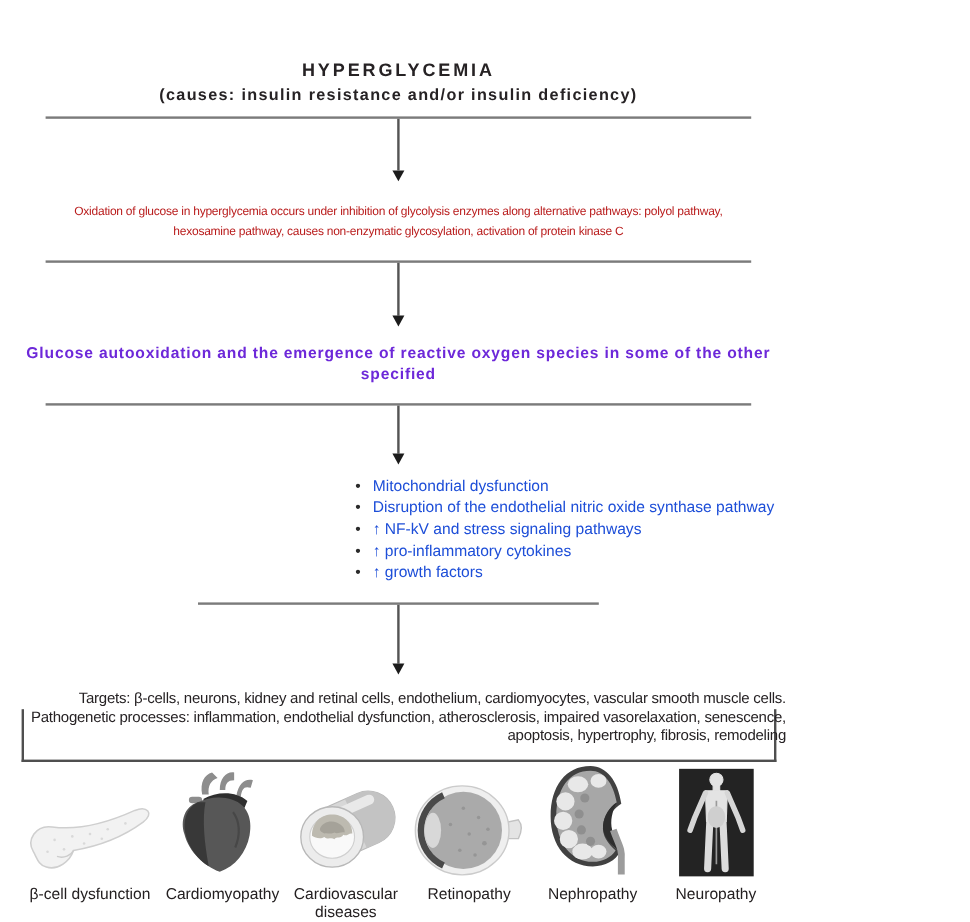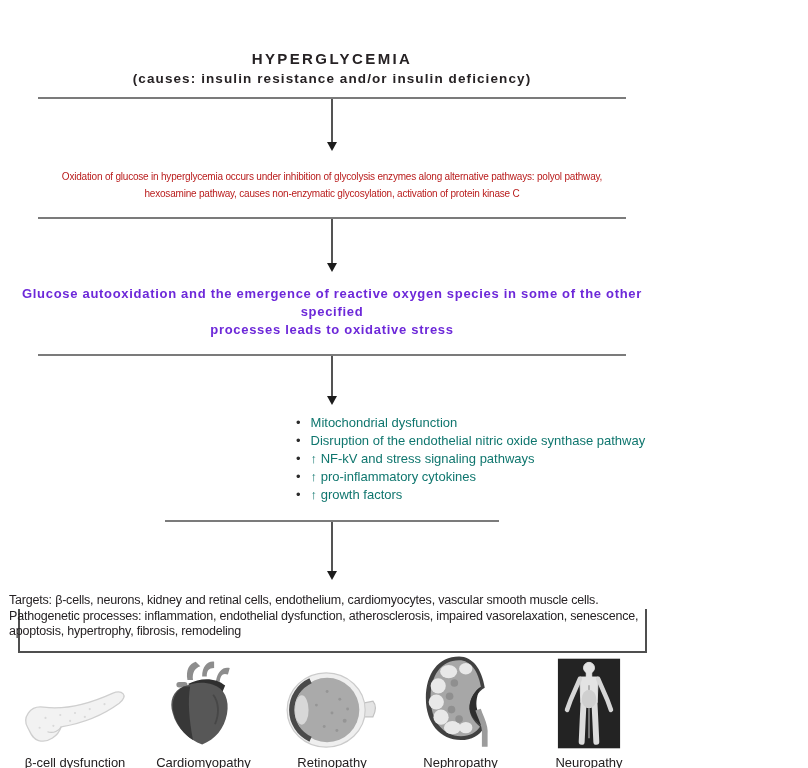--- a/index.html
+++ b/index.html
@@ -24,26 +24,26 @@
   .arrow.a1 .stem { height:43px; }
   .arrow.a2 .stem { height:44px; }
   .arrow.a3 .stem { height:40px; }
   .arrow.a4 .stem { height:49px; }
 
   
   .tb { text-align:center; font-size:10px; line-height:17px; letter-spacing:-0.2px; color:#b91c1c; }
   .tb.bold { font-size:13px; font-weight:bold; letter-spacing:0.7px; line-height:18px; color:#6d28d9; }
 
   
-  .bullets { list-style:none; margin:9px 0 0 296px; font-size:13px; line-height:18px; color:#0f766e; }
+  .bullets { list-style:none; margin:9px 0 0 296px; font-size:13px; line-height:18px; color:#1d4ed8; }
   .bullets li { display:flex; align-items:baseline; }
   .bullets li::before { content:"\2022"; margin-right:10px; font-size:13px; color:#2b2b2b; }
 
   
-  .targets { position:relative; margin:13px 9px 0 9px; text-align:left; font-size:12.5px; line-height:15.5px; letter-spacing:-0.2px; }
+  .targets { position:relative; margin:13px 9px 0 9px; text-align:right; font-size:12.5px; line-height:15.5px; letter-spacing:-0.2px; }
   .targets .bracket { position:absolute; left:9px; right:8px; top:16px; height:44px;
       border-left:2px solid #4f4f4f; border-right:2px solid #4f4f4f; border-bottom:2px solid #4f4f4f; }
   .targets .tl { position:relative; z-index:1; }
 
   
   .outcomes { display:flex; justify-content:space-between; padding:0 16px; margin-top:14px; }
   .outcome { width:118px; display:flex; flex-direction:column; align-items:center; }
   .icon-box { height:96px; display:flex; align-items:flex-end; justify-content:center; }
   .outcome .label { margin-top:5px; font-size:13px; line-height:15px; text-align:center; max-width:104px; color:#242021; }
 </style>
@@ -71,21 +71,20 @@
 
   <div class="hline wide mt15"></div>
 
   <div class="arrow a2">
     <div class="stem"></div>
     <div class="head"></div>
   </div>
 
   <div class="tb bold mt13">
     <div>Glucose autooxidation and the emergence of reactive oxygen species in some of the other specified</div>
-    <div>processes leads to oxidative stress</div>
   </div>
 
   <div class="hline wide mt15"></div>
 
   <div class="arrow a3">
     <div class="stem"></div>
     <div class="head"></div>
   </div>
 
   <ul class="bullets">
@@ -145,20 +144,36 @@
           </g>
           <path d="M33 28 C46 21 63 21 73 30 L70 37 C60 29 46 29 36 34 Z" fill="#2f2f2f"></path>
           <path d="M28 31 C16 35 12 48 16 60 C20 76 34 89 48 94 C62 89 72 77 75 61 C78 45 72 33 60 29 C48 25 38 27 28 31 Z" fill="#575757"></path>
           <path d="M28 31 C18 36 14 48 17 60 C20 72 28 83 38 89 C34 68 32 46 35 31 Z" fill="#383838"></path>
           <path d="M60 40 C66 48 67 60 62 72" fill="none" stroke="#474747" stroke-width="2"></path>
         </svg>
       </div>
       <div class="label">Cardiomyopathy</div>
     </div>
 
+    <div class="outcome">
+      <div class="icon-box">
+        <svg width="94" height="84" viewBox="0 0 100 90">
+          <g transform="rotate(-24 50 45)">
+            <rect x="20" y="21" width="76" height="48" rx="24" fill="#d7d7d7" stroke="#b9b9b9" stroke-width="1"></rect>
+            <path d="M60 21 L72 21 A24 24 0 0 1 72 69 L60 69 Z" fill="#c3c3c3"></path>
+            <rect x="26" y="26" width="58" height="9" rx="4.5" fill="#e9e9e9"></rect>
+          </g>
+          <ellipse cx="38" cy="53" rx="28" ry="27" fill="#ececec" stroke="#b8b8b8" stroke-width="1.2"></ellipse>
+          <ellipse cx="38" cy="53" rx="20" ry="19" fill="#f9f9f9" stroke="#cfcfcf" stroke-width="1"></ellipse>
+          <path d="M20 52 C20 40 28 33 38 33 C48 33 56 40 56 50 C53 49 51 53 48 51 C46 55 42 52 40 55 C37 53 34 56 31 53 C28 55 23 54 20 52 Z" fill="#bdbab0"></path>
+          <path d="M27 46 C29 40 36 38 42 40 C47 42 50 46 49 49 C45 48 43 51 40 49 C37 51 33 49 31 50 C29 49 27 48 27 46 Z" fill="#a5a299"></path>
+        </svg>
+      </div>
+      <div class="label">Cardiovascular diseases</div>
+    </div>
 
     <div class="outcome">
       <div class="icon-box">
         <svg width="98" height="80" viewBox="0 0 100 82">
           <path d="M82 34 L92 32 Q97 38 92 48 L82 48 Z" fill="#e4e4e4" stroke="#c2c2c2" stroke-width="1.2"></path>
           <ellipse cx="44" cy="41" rx="40" ry="38" fill="#efefef" stroke="#cbcbcb" stroke-width="1.2"></ellipse>
           <circle cx="45" cy="41" r="33" fill="#aaaaaa"></circle>
           <path d="M28 11 A33 33 0 0 0 28 71" fill="none" stroke="#4a4a4a" stroke-width="5.5"></path>
           <ellipse cx="19" cy="41" rx="7" ry="15" fill="#d8d8d8"></ellipse>
           <g fill="#959595">

